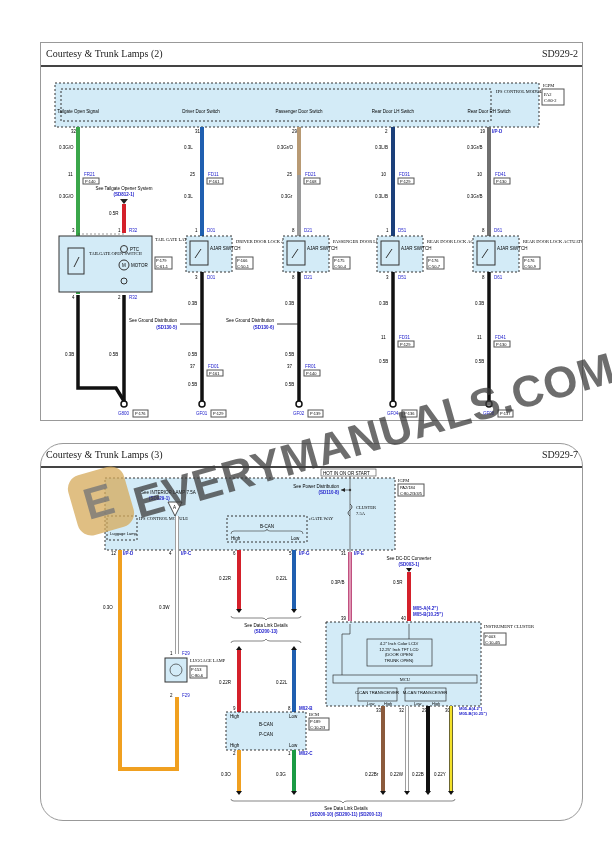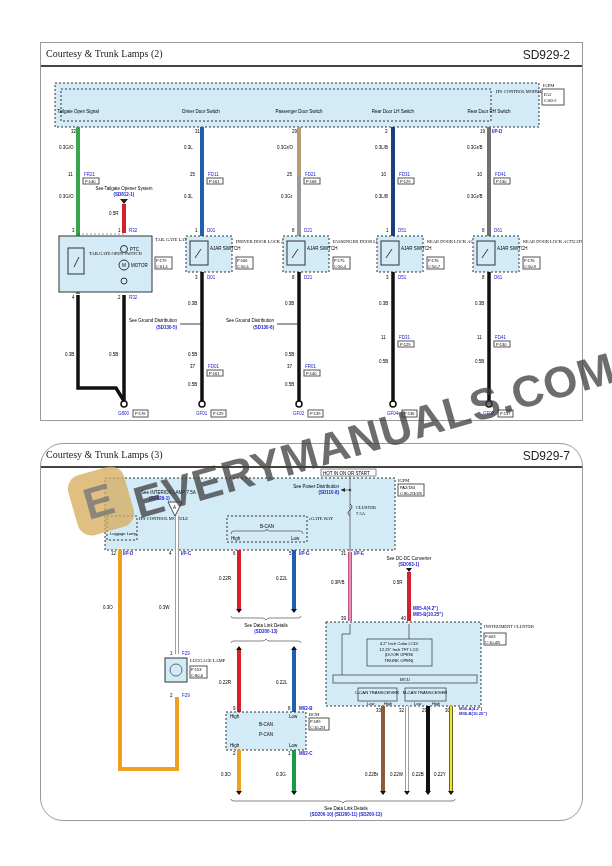--- a/index.html
+++ b/index.html
@@ -1,20 +1,20 @@
 <!DOCTYPE html>
 <html><head>
 <meta charset="utf-8">
 <style>
   html,body{margin:0;padding:0;background:#ffffff;}
   body{width:612px;height:866px;position:relative;overflow:hidden;font-family:"Liberation Sans",sans-serif;}
   .sheet{position:absolute;left:40px;width:541px;border:1px solid #999;background:#fff;}
   .sheet-head{position:absolute;left:0;right:0;top:0;height:22px;border-bottom:2px solid #444;}
   .sheet-title{position:absolute;left:5px;top:5px;font-family:"Liberation Serif",serif;font-size:10px;color:#222;}
-  .sheet-code{position:absolute;right:12px;top:5px;font-family:Liberation Sans, sans-serif;font-size:12px;color:#222;}
+  .sheet-code{position:absolute;right:4px;top:5px;font-family:Liberation Serif, serif;font-size:10px;color:#222;}
   svg text{font-family:"Liberation Sans",sans-serif;}
   .serif{font-family:"Liberation Serif",serif;}
   .watermark{position:absolute;left:90px;top:300px;font-family:"Liberation Sans",sans-serif;font-weight:bold;font-size:44px;color:rgba(60,60,60,0.75);transform:rotate(-16deg);transform-origin:left top;letter-spacing:1px;white-space:nowrap;pointer-events:none;}
   .wm-logo{position:absolute;left:72px;top:470px;width:58px;height:62px;border-radius:14px;background:rgba(214,170,90,0.75);transform:rotate(-16deg);pointer-events:none;}
   .wm-logo span{position:absolute;left:12px;top:6px;font-size:44px;font-weight:bold;color:rgba(120,120,120,0.8);}
 </style>
 </head>
 <body>
 
 <div class="sheet" style="top:42px;height:377px;">

